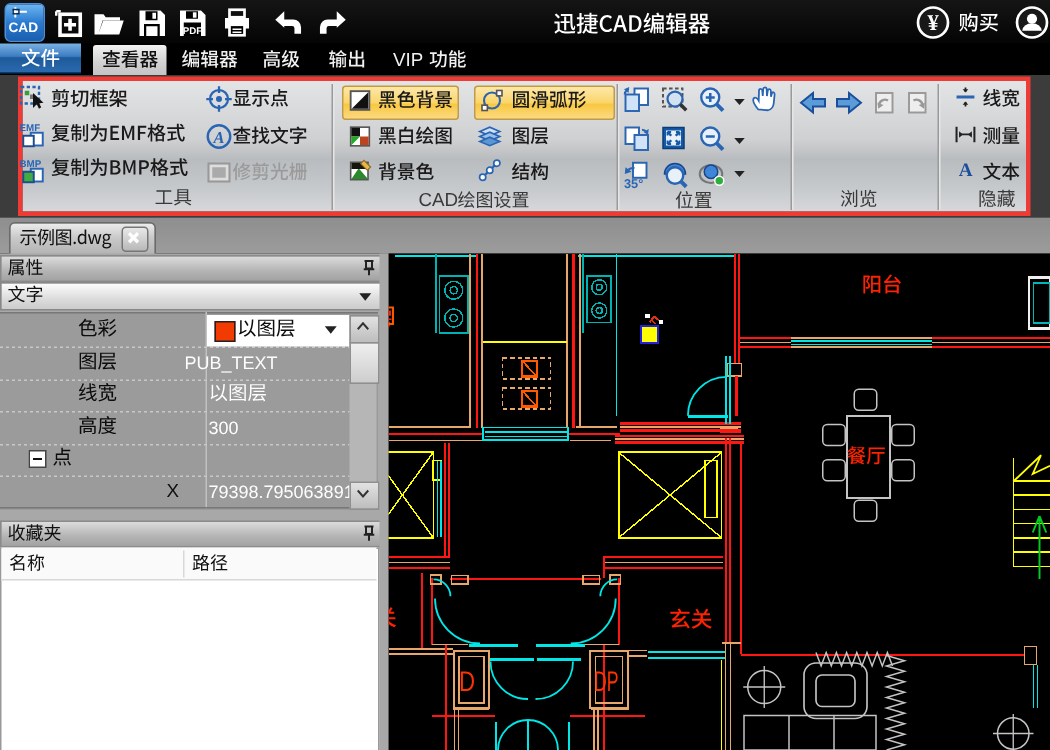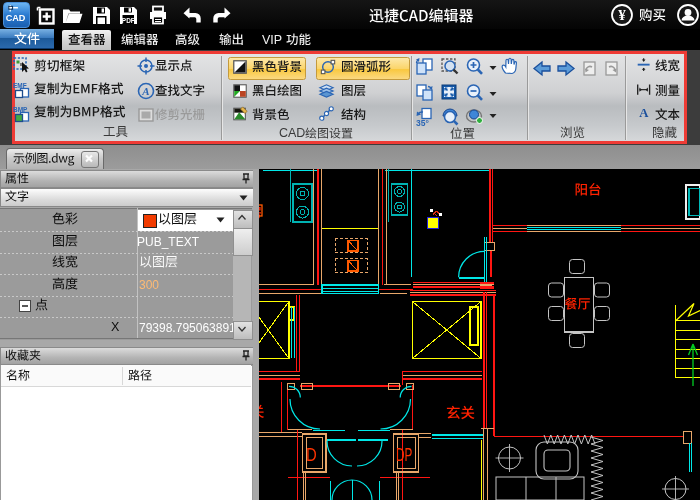--- a/index.html
+++ b/index.html
@@ -369,25 +369,25 @@
   </svg>
 <div class="ab" style="left:111px;top:320px;font-size:12.5px;color:#0d0d0d">X</div>
 <div class="ab" style="left:138px;top:209.5px;width:95px;height:21px;background:#fff"></div>
 <div class="ab" style="left:143px;top:214px;width:12px;height:12px;background:#f23b00;border:1px solid #222"></div>
 <svg style="position:absolute;left:158px;top:211.5px;overflow:visible" width="41" height="14">
     <path transform="translate(0,11.4)" d="M4.9 -9.3C5.6 -8.3 6.5 -7.0 6.8 -6.1L7.7 -6.7C7.3 -7.5 6.5 -8.8 5.7 -9.7ZM9.9 -10.4C9.6 -4.6 8.7 -1.4 4.5 0.3C4.7 0.5 5.1 0.9 5.2 1.1C7.0 0.3 8.2 -0.7 9.1 -2.1C10.1 -1.1 11.2 0.2 11.7 1.0L12.6 0.4C11.9 -0.6 10.6 -1.9 9.5 -3.0C10.4 -4.8 10.8 -7.3 10.9 -10.4ZM1.8 -0.3C2.2 -0.6 2.6 -0.8 6.4 -2.7C6.3 -2.9 6.2 -3.3 6.1 -3.6L3.1 -2.1V-9.9H2.1V-2.2C2.1 -1.7 1.6 -1.2 1.3 -1.1C1.5 -0.9 1.7 -0.5 1.8 -0.3Z M17.9 -3.6C18.9 -3.4 20.2 -3.0 21.0 -2.6L21.4 -3.2C20.6 -3.6 19.3 -4.0 18.3 -4.2ZM16.6 -2.0C18.4 -1.8 20.6 -1.2 21.9 -0.8L22.3 -1.5C21.0 -1.9 18.8 -2.4 17.0 -2.6ZM14.1 -10.3V1.0H15.0V0.5H23.9V1.0H24.9V-10.3ZM15.0 -0.4V-9.5H23.9V-0.4ZM18.4 -9.2C17.7 -8.1 16.6 -7.1 15.5 -6.5C15.7 -6.3 16.0 -6.0 16.2 -5.9C16.6 -6.1 17.0 -6.4 17.4 -6.8C17.8 -6.4 18.3 -6.0 18.8 -5.6C17.7 -5.1 16.4 -4.7 15.3 -4.5C15.4 -4.3 15.6 -3.9 15.7 -3.7C17.0 -4.0 18.4 -4.5 19.6 -5.1C20.7 -4.6 21.9 -4.1 23.2 -3.8C23.3 -4.1 23.5 -4.4 23.7 -4.6C22.6 -4.8 21.4 -5.1 20.4 -5.6C21.4 -6.3 22.2 -7.0 22.7 -7.9L22.2 -8.2L22.0 -8.2H18.7C18.9 -8.4 19.0 -8.7 19.2 -8.9ZM17.9 -7.3 18.0 -7.4H21.4C20.9 -6.9 20.3 -6.4 19.6 -6.0C18.9 -6.4 18.3 -6.9 17.9 -7.3Z M30.0 -5.9V-5.1H37.3V-5.9ZM28.7 -9.5H36.5V-7.9H28.7ZM27.7 -10.3V-6.5C27.7 -4.4 27.6 -1.5 26.4 0.5C26.6 0.6 27.1 0.9 27.3 1.0C28.5 -1.1 28.7 -4.3 28.7 -6.5V-7.0H37.5V-10.3ZM29.7 0.8C30.1 0.7 30.8 0.6 36.4 0.2C36.6 0.6 36.8 0.9 36.9 1.2L37.8 0.7C37.4 -0.1 36.5 -1.5 35.8 -2.5L34.9 -2.1C35.3 -1.6 35.6 -1.1 36.0 -0.5L30.9 -0.2C31.6 -1.0 32.3 -1.9 32.9 -2.8H38.3V-3.7H29.1V-2.8H31.7C31.1 -1.8 30.4 -0.9 30.2 -0.7C29.9 -0.4 29.6 -0.1 29.4 -0.1C29.5 0.2 29.7 0.6 29.7 0.8Z" fill="#0d0d0d"></path>
   </svg>
 <svg class="ab" style="left:216px;top:217px" width="9" height="6">
     <path d="M0.5 0.5 L8.5 0.5 L4.5 5.5 Z" fill="#222"></path>
   </svg>
-<div class="ab" style="left:137px;top:235px;font-size:12px;color:#fdfdfd">PUB_TEXT</div>
+<div class="ab" style="left:123px;top:235px;font-size:12px;color:#fdfdfd">PUB_TEXT</div>
 <svg style="position:absolute;left:139px;top:255px;overflow:visible" width="41" height="14">
     <path transform="translate(0,11.4)" d="M4.9 -9.3C5.6 -8.3 6.5 -7.0 6.8 -6.1L7.7 -6.7C7.3 -7.5 6.5 -8.8 5.7 -9.7ZM9.9 -10.4C9.6 -4.6 8.7 -1.4 4.5 0.3C4.7 0.5 5.1 0.9 5.2 1.1C7.0 0.3 8.2 -0.7 9.1 -2.1C10.1 -1.1 11.2 0.2 11.7 1.0L12.6 0.4C11.9 -0.6 10.6 -1.9 9.5 -3.0C10.4 -4.8 10.8 -7.3 10.9 -10.4ZM1.8 -0.3C2.2 -0.6 2.6 -0.8 6.4 -2.7C6.3 -2.9 6.2 -3.3 6.1 -3.6L3.1 -2.1V-9.9H2.1V-2.2C2.1 -1.7 1.6 -1.2 1.3 -1.1C1.5 -0.9 1.7 -0.5 1.8 -0.3Z M17.9 -3.6C18.9 -3.4 20.2 -3.0 21.0 -2.6L21.4 -3.2C20.6 -3.6 19.3 -4.0 18.3 -4.2ZM16.6 -2.0C18.4 -1.8 20.6 -1.2 21.9 -0.8L22.3 -1.5C21.0 -1.9 18.8 -2.4 17.0 -2.6ZM14.1 -10.3V1.0H15.0V0.5H23.9V1.0H24.9V-10.3ZM15.0 -0.4V-9.5H23.9V-0.4ZM18.4 -9.2C17.7 -8.1 16.6 -7.1 15.5 -6.5C15.7 -6.3 16.0 -6.0 16.2 -5.9C16.6 -6.1 17.0 -6.4 17.4 -6.8C17.8 -6.4 18.3 -6.0 18.8 -5.6C17.7 -5.1 16.4 -4.7 15.3 -4.5C15.4 -4.3 15.6 -3.9 15.7 -3.7C17.0 -4.0 18.4 -4.5 19.6 -5.1C20.7 -4.6 21.9 -4.1 23.2 -3.8C23.3 -4.1 23.5 -4.4 23.7 -4.6C22.6 -4.8 21.4 -5.1 20.4 -5.6C21.4 -6.3 22.2 -7.0 22.7 -7.9L22.2 -8.2L22.0 -8.2H18.7C18.9 -8.4 19.0 -8.7 19.2 -8.9ZM17.9 -7.3 18.0 -7.4H21.4C20.9 -6.9 20.3 -6.4 19.6 -6.0C18.9 -6.4 18.3 -6.9 17.9 -7.3Z M30.0 -5.9V-5.1H37.3V-5.9ZM28.7 -9.5H36.5V-7.9H28.7ZM27.7 -10.3V-6.5C27.7 -4.4 27.6 -1.5 26.4 0.5C26.6 0.6 27.1 0.9 27.3 1.0C28.5 -1.1 28.7 -4.3 28.7 -6.5V-7.0H37.5V-10.3ZM29.7 0.8C30.1 0.7 30.8 0.6 36.4 0.2C36.6 0.6 36.8 0.9 36.9 1.2L37.8 0.7C37.4 -0.1 36.5 -1.5 35.8 -2.5L34.9 -2.1C35.3 -1.6 35.6 -1.1 36.0 -0.5L30.9 -0.2C31.6 -1.0 32.3 -1.9 32.9 -2.8H38.3V-3.7H29.1V-2.8H31.7C31.1 -1.8 30.4 -0.9 30.2 -0.7C29.9 -0.4 29.6 -0.1 29.4 -0.1C29.5 0.2 29.7 0.6 29.7 0.8Z" fill="#fdfdfd"></path>
   </svg>
-<div class="ab" style="left:139px;top:278px;font-size:12px;color:#fdba74">300</div>
+<div class="ab" style="left:139px;top:278px;font-size:12px;color:#ffffff">300</div>
 <div class="ab" style="left:139px;top:321px;font-size:12px;color:#fdfdfd">79398.795063891</div>
 <div class="ab" style="left:233px;top:209.5px;width:18px;height:129px;background:#b6b6b6"></div>
 <div class="ab" style="left:233px;top:209.5px;width:18px;height:17px;background:linear-gradient(#e2e2e2,#bdbdbd);border:1px solid #8f8f8f"></div>
 <svg class="ab" style="left:233px;top:209.5px" width="18" height="16">
     <path d="M5.5 9.5 L9 5.5 L12.5 9.5" stroke="#333" stroke-width="1.3" fill="none"></path>
   </svg>
 <div class="ab" style="left:233px;top:228px;width:18px;height:26px;
 background:linear-gradient(#efefef,#cdcdcd);border:1px solid #8f8f8f"></div>
 <div class="ab" style="left:233px;top:321px;width:18px;height:17px;background:linear-gradient(#e2e2e2,#bdbdbd);border:1px solid #8f8f8f"></div>
 <svg class="ab" style="left:233px;top:321px" width="18" height="16">

